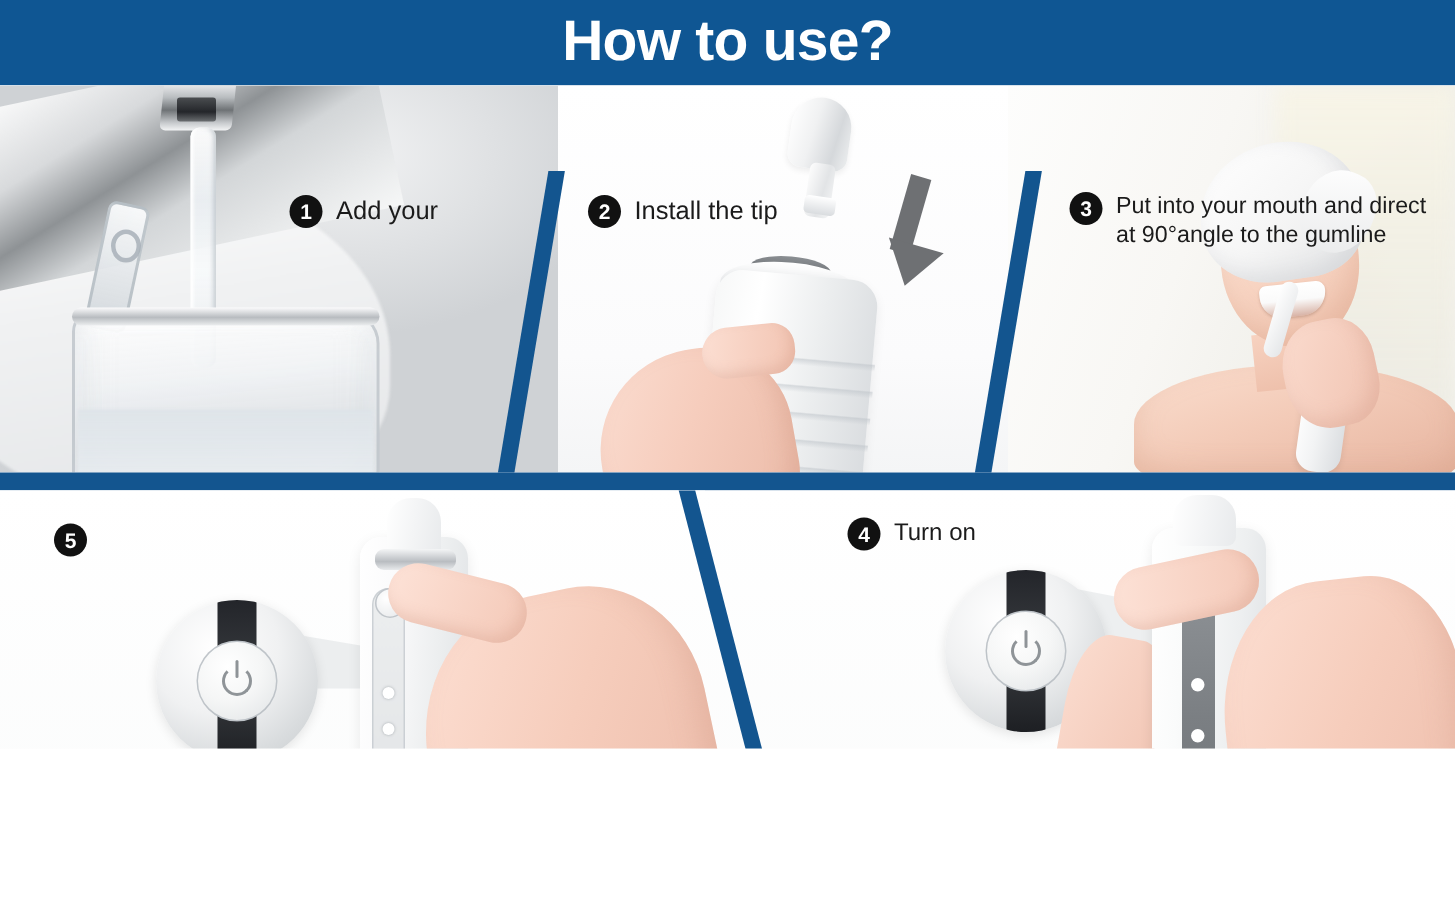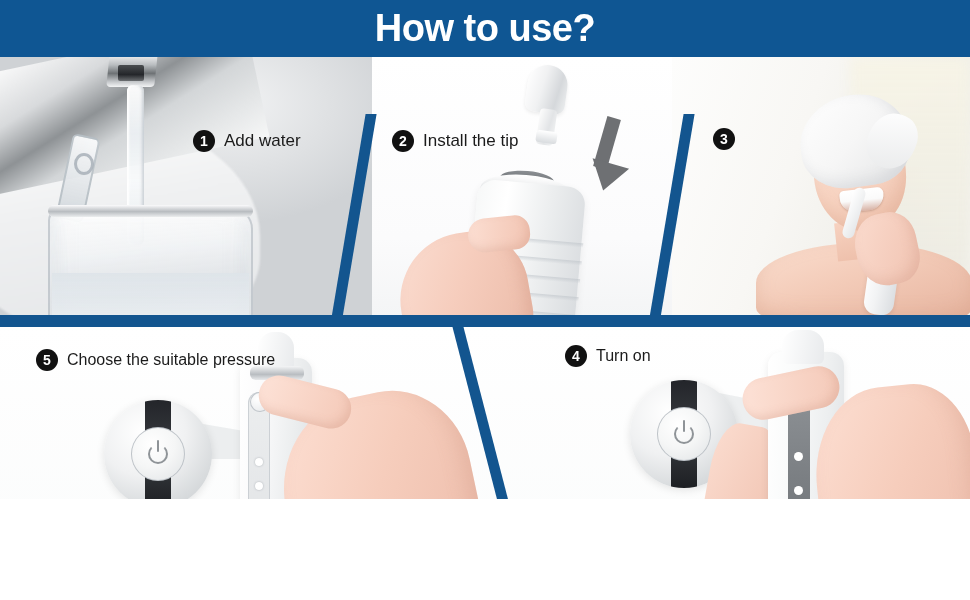--- a/index.html
+++ b/index.html
@@ -542,28 +542,30 @@
       <div class="flosser3-tip"></div>
       <div class="flosser3-body"></div>
       <div class="hand3"></div>
     </div>
 
     <div class="diag" id="diag1"></div>
     <div class="diag" id="diag2"></div>
 
     <div class="caption" id="cap1">
       <span class="badge">1</span>
-      <span class="caption-text">Add water</span>
+      <span class="caption-text">Add your</span>
     </div>
     <div class="caption" id="cap2">
       <span class="badge">2</span>
       <span class="caption-text">Install the tip</span>
     </div>
     <div class="caption" id="cap3">
       <span class="badge">3</span>
+      <span class="caption-text">Put into your mouth and direct
+at 90°angle to the gumline</span>
     </div>
   </div>
 
   <div class="hdivider"></div>
 
   <div class="row-bottom">
 
     <div class="panel" id="panel5">
       <div class="p5-bg"></div>
     </div>
@@ -613,21 +615,20 @@
   <div class="led4" style="left:794px; top:520px;"></div>
   <div class="led4" style="left:794px; top:552px;"></div>
   <div class="device4-btn"></div>
   <div class="hand4"></div>
   <div class="finger4"></div>
 
   <div class="diag" id="diag3"></div>
 
   <div class="caption" id="cap5">
     <span class="badge">5</span>
-    <span class="caption-text">Choose the suitable pressure</span>
   </div>
   <div class="caption" id="cap4">
     <span class="badge">4</span>
     <span class="caption-text">Turn on</span>
   </div>
 
   <div class="bottom-edge"></div>
 </div>
 
 </body></html>

